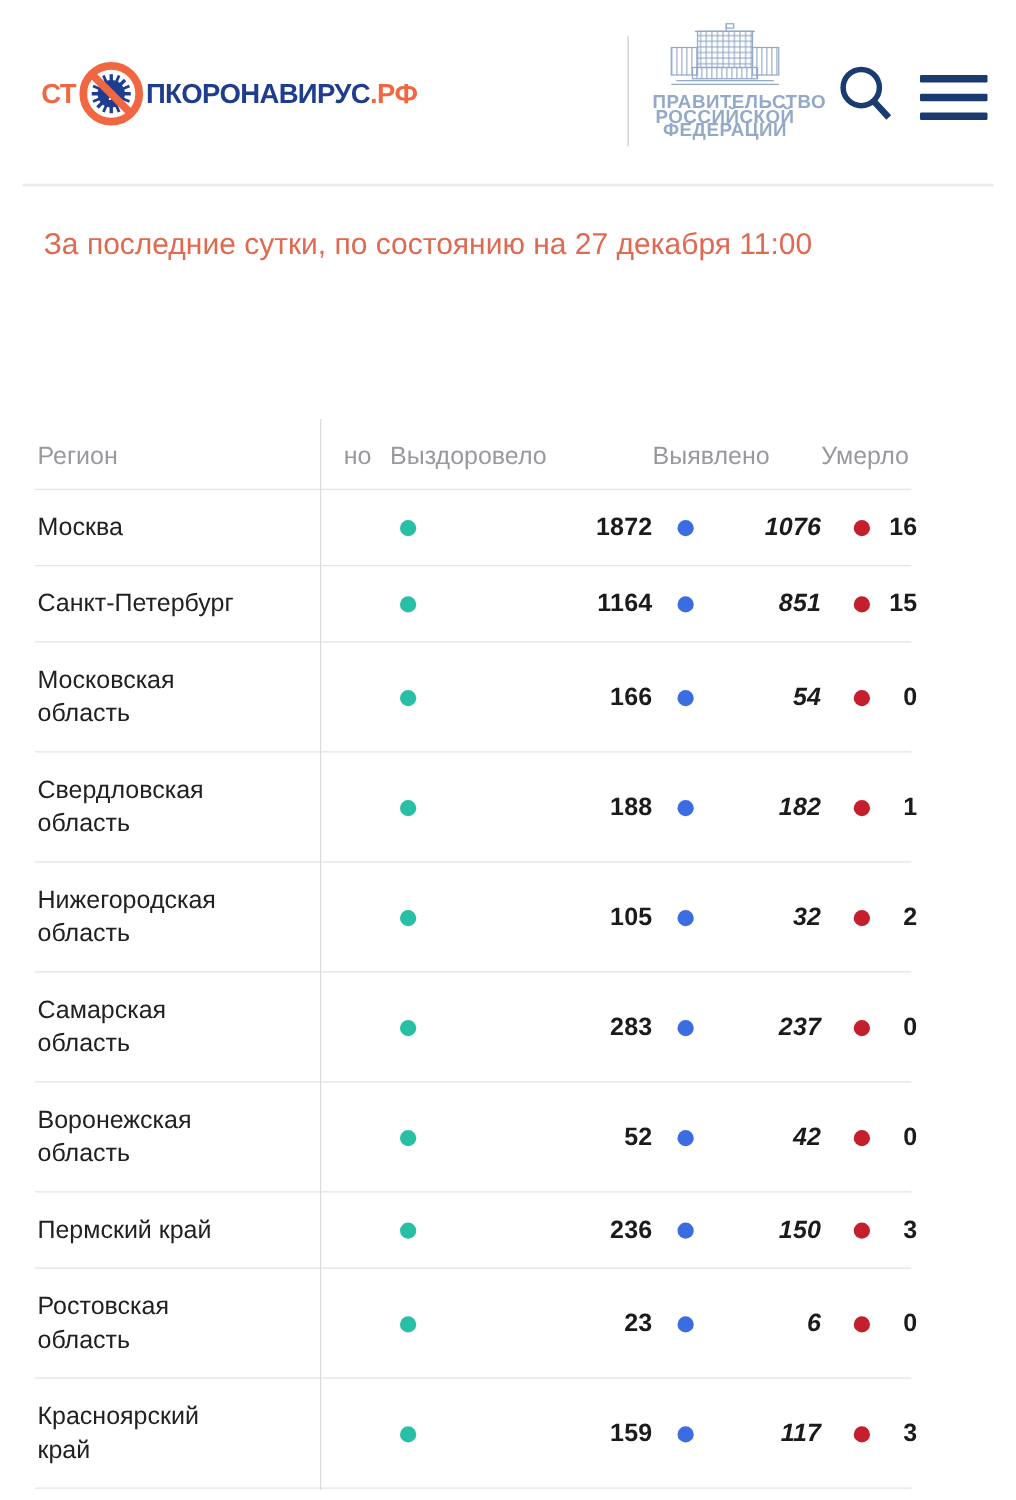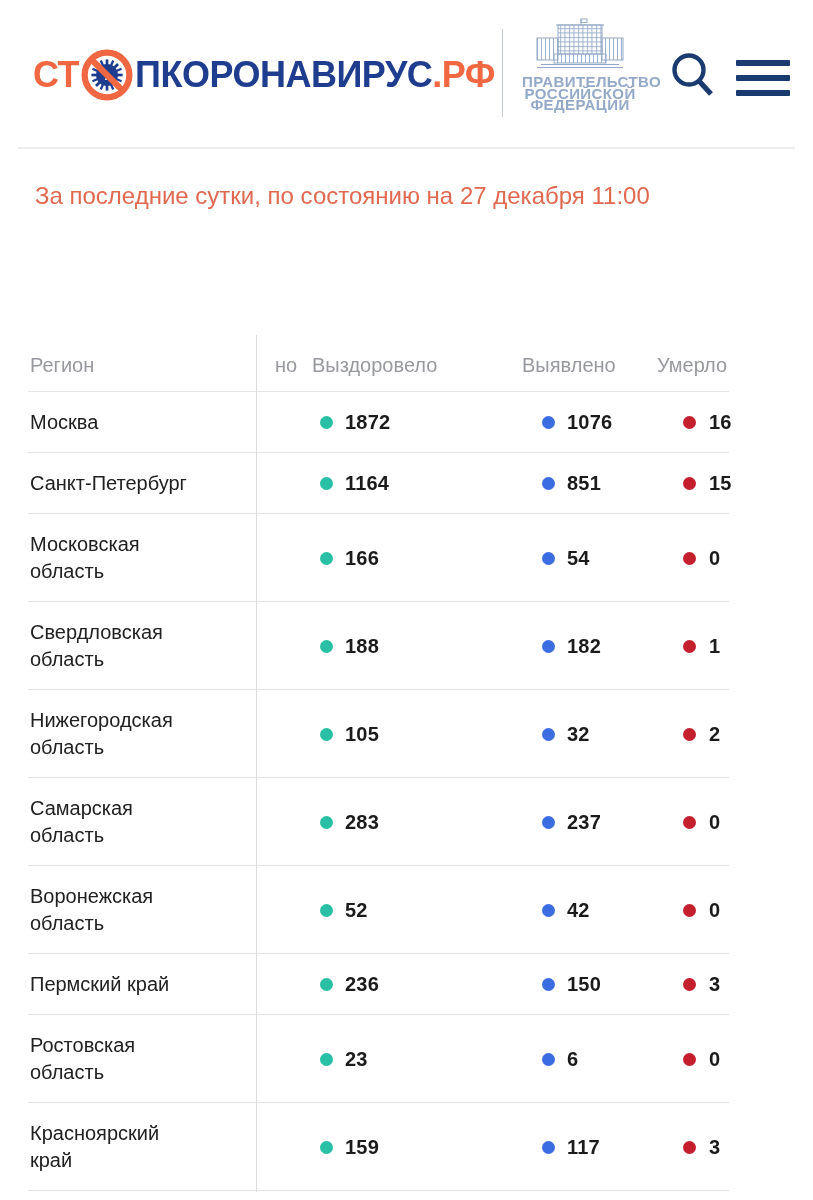--- a/index.html
+++ b/index.html
@@ -3,21 +3,21 @@
 <meta charset="utf-8">
 <style>
   * { margin:0; padding:0; box-sizing:border-box; }
   html,body { background:#fff; }
   body { font-family:"Liberation Sans","DejaVu Sans",sans-serif; }
   .page { position:relative; width:813px; height:1200px; background:#fff; overflow:hidden; margin:0 auto; }
 
   
   .site-header { position:absolute; top:0; left:0; width:813px; height:147px; background:#fff; }
   .logo { position:absolute; left:33px; top:47px; height:56px; display:flex; align-items:center;
-          text-decoration:none; cursor:pointer; font-weight:bold; font-size:36px; letter-spacing:-0.5px; white-space:nowrap; }
+          text-decoration:none; cursor:pointer; font-weight:bold; font-size:22px; letter-spacing:-0.5px; white-space:nowrap; }
   .logo-st, .logo-domain { color:var(--logo-orange,#F16742); }
   .logo-main { color:var(--logo-navy,#1F3D8F); }
   .logo-virus { display:inline-flex; width:52px; height:52px; margin:0 2px; color:var(--logo-orange,#F16742); }
   .logo-virus svg { width:52px; height:52px; }
 
   .header-divider { position:absolute; left:502px; top:29px; width:1px; height:88px; background:#C6CDD6; }
 
   .gov-emblem { position:absolute; left:522px; top:18px; width:116px; text-align:center;
                 text-decoration:none; cursor:pointer; color:var(--emblem-blue,#93A9C7); }
   .gov-icon { display:block; margin:0 auto 6px auto; width:96px; height:52px; color:var(--emblem-blue,#93A9C7); }
@@ -42,23 +42,23 @@
 
   .t-row { display:grid; grid-template-columns:256px 56px 210px 135px 1fr; position:relative; align-items:stretch; }
   .t-row::after { content:""; position:absolute; left:28px; right:5px; bottom:0; height:1px; background:#E4E4E4; }
 
   .t-head { height:57px; }
   .t-head > div { display:flex; align-items:center; font-size:20px; color:var(--header-gray,#97999E); }
   .t-head .c-region { padding-left:30px; }
   .c-hidden { padding-left:19px; overflow:hidden; }
 
   .c-region { padding:17px 20px 17px 30px; font-size:20px; line-height:27px; color:var(--text-dark,#212121); white-space:pre-line; }
-  .val { display:flex; align-items:center; }
+  .val { display:flex; align-items:center;justify-content:space-between; }
   .c-rec.val  { padding-left:8px;  }
-  .c-conf.val { padding-left:20px; }
+  .c-conf.val { padding-left:20px;font-style:italic; }
   .c-dead.val { padding-left:26px; }
   .dot { width:13px; height:13px; border-radius:50%; flex:0 0 13px; }
   .dot-rec  { background:var(--recovered-dot,#28BFA4);  margin-right:12px; }
   .dot-conf { background:var(--confirmed-dot,#3B6CE1);  margin-right:12px; }
   .dot-dead { background:var(--deaths-dot,#C51E2D);     margin-right:13px; }
   .num { font-size:20px; font-weight:700; color:#1B1B1B; letter-spacing:0.2px; }
 </style>
 </head>
 <body>
 

